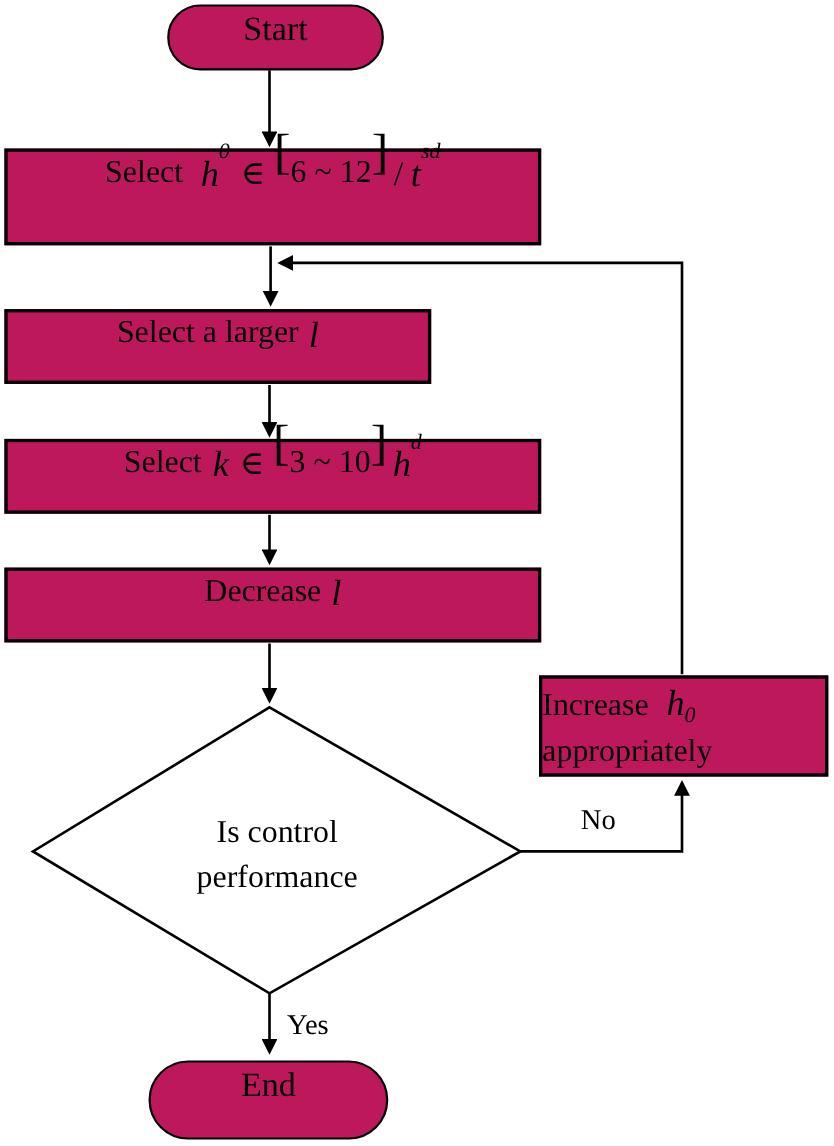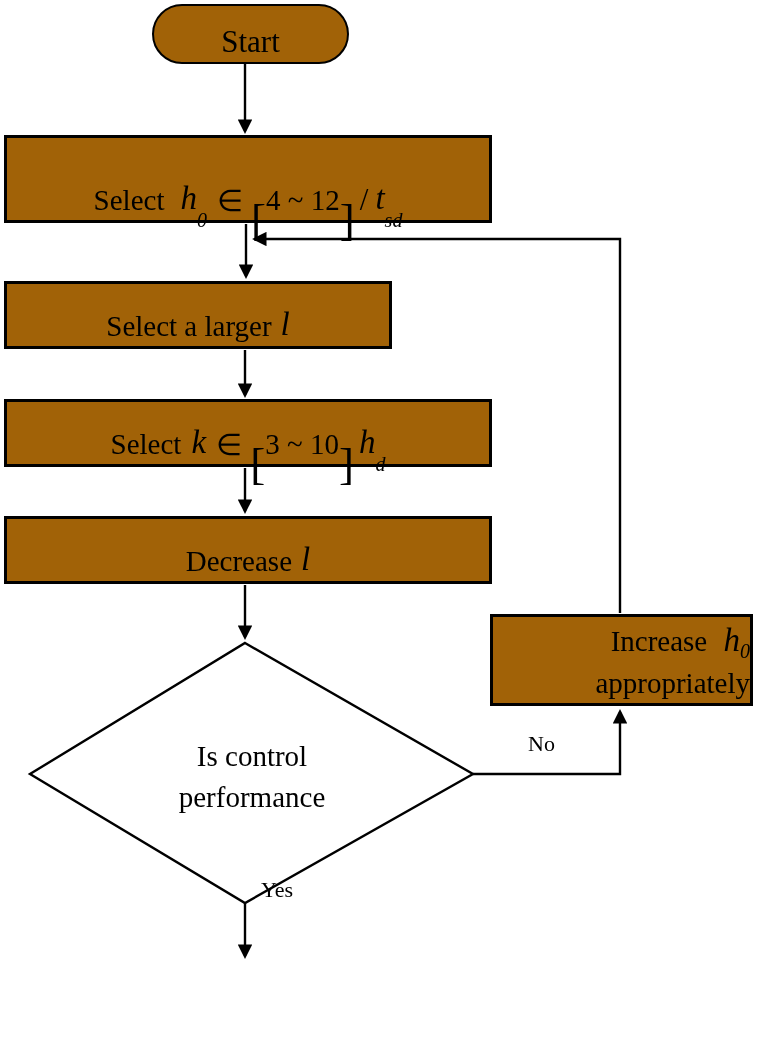--- a/index.html
+++ b/index.html
@@ -27,29 +27,28 @@
     fill: none;
   }
   .shape {
     stroke: #000000;
     stroke-width: 2.4;
     fill: #ffffff;
   }
   .node {
     position: absolute;
     box-sizing: border-box;
-    background: #a16207;
+    background: #be185d;
     display: flex;
-    align-items: flex-end;
+    align-items: flex-start;
     justify-content: center;
     text-align: center;
     font-size: 29px;
     line-height: 1.3;
     white-space: nowrap;
-    font-family: Liberation Serif, serif;
   }
   .rect { border: 3px solid #000000; }
   .stadium { border: 2.5px solid #000000; font-size: 31px; }
   .start-node { border-radius: 30px; }
   .end-node { border-radius: 36px; }
   .node.column { flex-direction: column; }
   .pre1 { margin-right: 16px; }
   .pre2 { margin-right: 10px; }
   .v {
     font-style: italic;
@@ -85,25 +84,25 @@
     display: flex;
     flex-direction: column;
     align-items: center;
     justify-content: center;
     font-size: 29px;
     line-height: 1.43;
     text-align: center;
   }
   .edge-label {
     position: absolute;
-    font-size: 22px;
+    font-size: 26px;
     line-height: 1;
   }
   .edge-label.no  { left: 528px; top: 733px; }
-  .edge-label.yes { left: 261px; top: 879px; }
+  .edge-label.yes { left: 261px; top: 919px; }
   .increase-line { line-height: 1.4; }
 </style>
 </head>
 <body>
 
 <div class="canvas">
 
   <svg class="wires" width="758" height="1042" viewBox="0 0 758 1042">
     <defs>
       <marker id="ah" viewBox="0 0 10 10" refX="8" refY="5" markerWidth="6" markerHeight="6" orient="auto">
@@ -124,21 +123,21 @@
   <div class="node stadium start-node" style="left:152px; top:4px; width:197px; height:60px;">
     <span>Start</span>
   </div>
 
   <div class="node rect" style="left:4px; top:135px; width:488px; height:88px;">
     <span class="pre1">Select</span>
     <span class="v">h</span>
       <sub class="vs">0</sub>
     <span class="op">∈</span>
     <span class="br">[</span>
-    <span>4 ~ 12</span>
+    <span>6 ~ 12</span>
     <span class="br">]</span>
     <span class="slash">/</span>
     <span class="v">t</span>
       <sub class="vs">sd</sub>
   </div>
 
   <div class="node rect" style="left:4px; top:281px; width:388px; height:68px;">
     <span>Select a larger</span>
     <span class="v gap8">l</span>
   </div>
@@ -168,14 +167,17 @@
     <span class="increase-line">
       <span>Increase</span>
       <span class="v gap8">h</span><sub class="vs">0</sub>
     </span>
     <span class="increase-line">appropriately</span>
   </div>
 
   <div class="edge-label no">No</div>
   <div class="edge-label yes">Yes</div>
 
+  <div class="node stadium end-node" style="left:135px; top:964px; width:218px; height:72px;">
+    <span>End</span>
+  </div>
 
 </div>
 
 </body></html>

